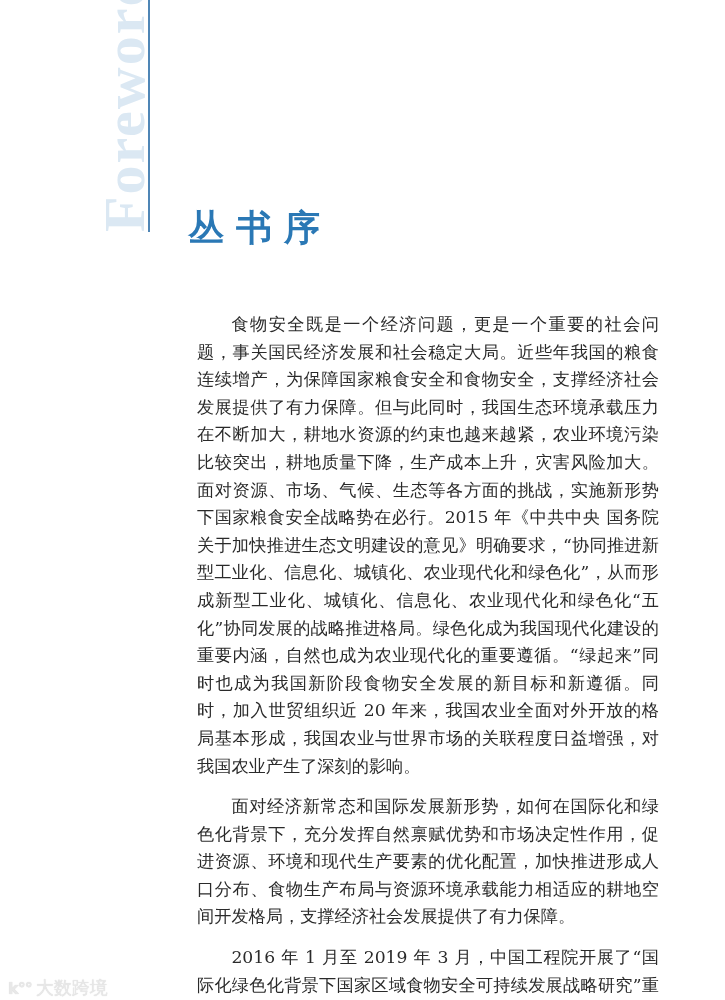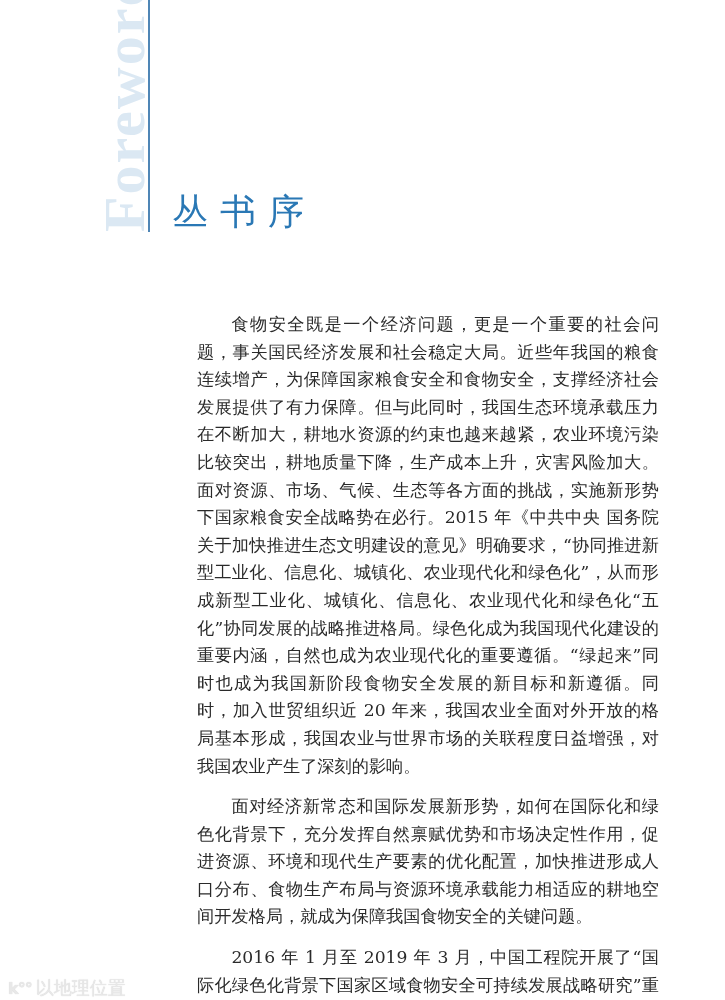--- a/index.html
+++ b/index.html
@@ -60,25 +60,25 @@
   }
   .watermark .logo {
     font-size: 16px; font-weight: bold; letter-spacing: -1px;
   }
 </style>
 </head>
 <body>
 
 <div class="foreword-vertical">Foreword</div>
 <div class="divider-line"></div>
-<h1 class="title" style="margin:0;font-weight:normal;">丛书序</h1>
+<h1 class="title" style="margin:16px;font-weight:bold;">丛书序</h1>
 
 <div class="body-text">
   <p>食物安全既是一个经济问题，更是一个重要的社会问题，事关国民经济发展和社会稳定大局。近些年我国的粮食连续增产，为保障国家粮食安全和食物安全，支撑经济社会发展提供了有力保障。但与此同时，我国生态环境承载压力在不断加大，耕地水资源的约束也越来越紧，农业环境污染比较突出，耕地质量下降，生产成本上升，灾害风险加大。面对资源、市场、气候、生态等各方面的挑战，实施新形势下国家粮食安全战略势在必行。2015 年《中共中央 国务院关于加快推进生态文明建设的意见》明确要求，“协同推进新型工业化、信息化、城镇化、农业现代化和绿色化”，从而形成新型工业化、城镇化、信息化、农业现代化和绿色化“五化”协同发展的战略推进格局。绿色化成为我国现代化建设的重要内涵，自然也成为农业现代化的重要遵循。“绿起来”同时也成为我国新阶段食物安全发展的新目标和新遵循。同时，加入世贸组织近 20 年来，我国农业全面对外开放的格局基本形成，我国农业与世界市场的关联程度日益增强，对我国农业产生了深刻的影响。</p>
-  <p>面对经济新常态和国际发展新形势，如何在国际化和绿色化背景下，充分发挥自然禀赋优势和市场决定性作用，促进资源、环境和现代生产要素的优化配置，加快推进形成人口分布、食物生产布局与资源环境承载能力相适应的耕地空间开发格局，就成为保障我国食物安全的关键问题。</p>
+  <p>面对经济新常态和国际发展新形势，如何在国际化和绿色化背景下，充分发挥自然禀赋优势和市场决定性作用，促进资源、环境和现代生产要素的优化配置，加快推进形成人口分布、食物生产布局与资源环境承载能力相适应的耕地空间开发格局，支撑经济社会发展提供了有力保障。</p>
   <p>2016 年 1 月至 2019 年 3 月，中国工程院开展了“国际化绿色化背景下国家区域食物安全可持续发展战略研究”重大咨询项目研究。项目在自然资源可持续利用原则指导下，以地理位置、地貌、气候、经济、农业与农作制的综合相似性为依据（分东北、华北、华中、东南沿海、西北、西南六个研究区域），结合经济社会发展重大区域（“一带一路”、京津冀和长江经济带）战略布局及产业效率效益引导，对我国区域食物安全可持续发展战略分专题进行系统深入研究。</p>
 
 </div>
 
 <div class="watermark">
   <span class="logo">k°°</span>
-  <span>以地理位置</span>
+  <span>大数跨境</span>
 </div>
 
 </body></html>

